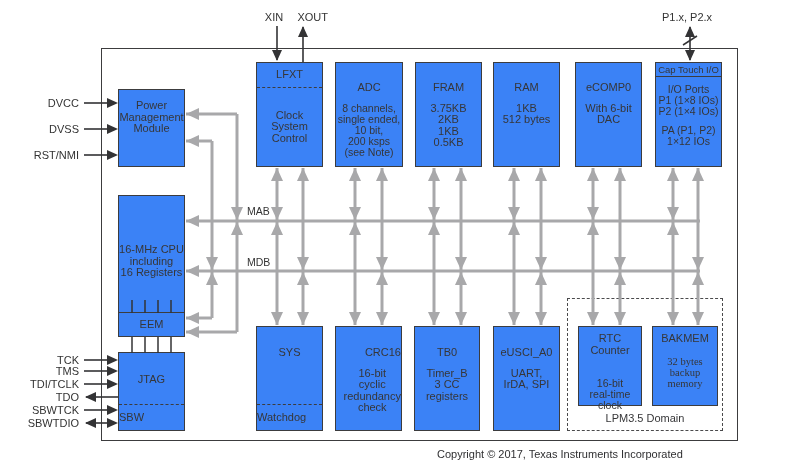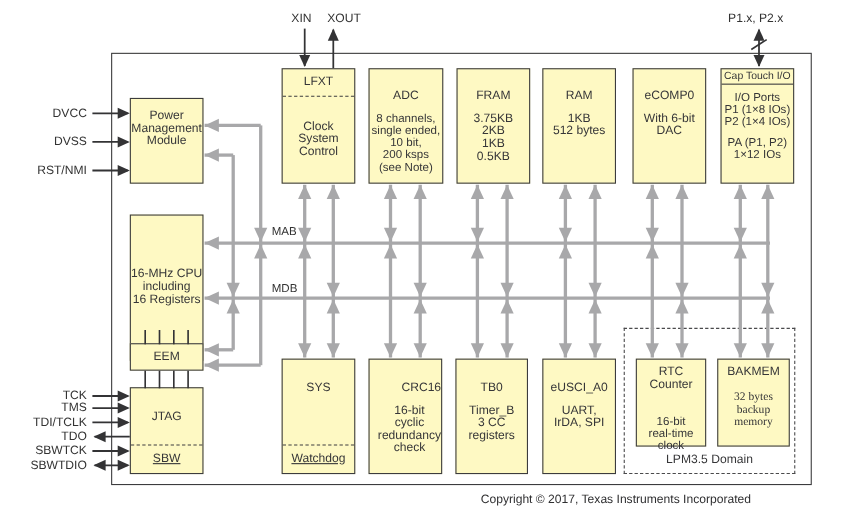--- a/index.html
+++ b/index.html
@@ -7,36 +7,36 @@
     position:relative;width:786px;height:468px;background:#ffffff;overflow:hidden;
     font-family:"Liberation Sans","DejaVu Sans",sans-serif;color:#333;
     -webkit-font-smoothing:antialiased;
   }
   .abs{position:absolute;}
   #outer-border{
     position:absolute;left:101px;top:48px;width:637px;height:393px;
     border:1.5px solid #3c3c3e;box-sizing:border-box;z-index:1;background:#fff;
   }
   .blk{
-    position:absolute;border:1.5px solid #3c3c3e;box-sizing:border-box;background:#fef9c3;
+    position:absolute;border:1.5px solid #3c3c3e;box-sizing:border-box;background:#3b82f6;
     z-index:2;display:flex;flex-direction:column;align-items:center;
     font-size:11px;line-height:11.5px;text-align:center;color:#363638;
   }
   .blk .t{margin-top:19px;}
   .blk .body{margin-top:9px;}
   .blk.centered{justify-content:center;}
   .hdr{
     width:100%;height:25px;box-sizing:border-box;border-bottom:1.5px dashed #3c3c3e;
     display:flex;align-items:center;justify-content:center;flex:none;
   }
   .hdr.boxed{height:14px;border-bottom:1.5px solid #3c3c3e;font-size:9.5px;line-height:10px;}
   .mid{flex:1;display:flex;flex-direction:column;justify-content:center;width:100%;}
   .upper{width:100%;box-sizing:border-box;border-bottom:1.5px dashed #3c3c3e;
     display:flex;flex-direction:column;align-items:center;flex:none;}
-  .lower{flex:1;display:flex;align-items:center;justify-content:center;width:100%;text-decoration:underline;}
+  .lower{flex:1;display:flex;align-items:center;width:100%;}
   #lpm-box{
     position:absolute;left:567px;top:298px;width:156px;height:133px;
     border:1.5px dashed #4a4a4c;box-sizing:border-box;z-index:1;
   }
   .pin-label{
     position:absolute;font-size:11px;line-height:12px;color:#333;z-index:6;white-space:nowrap;
   }
   .ra{text-align:right;}
   .bus-label{position:absolute;font-size:10.5px;line-height:11px;color:#333;z-index:6;}
   #overlay{position:absolute;left:0;top:0;z-index:5;pointer-events:none;}

